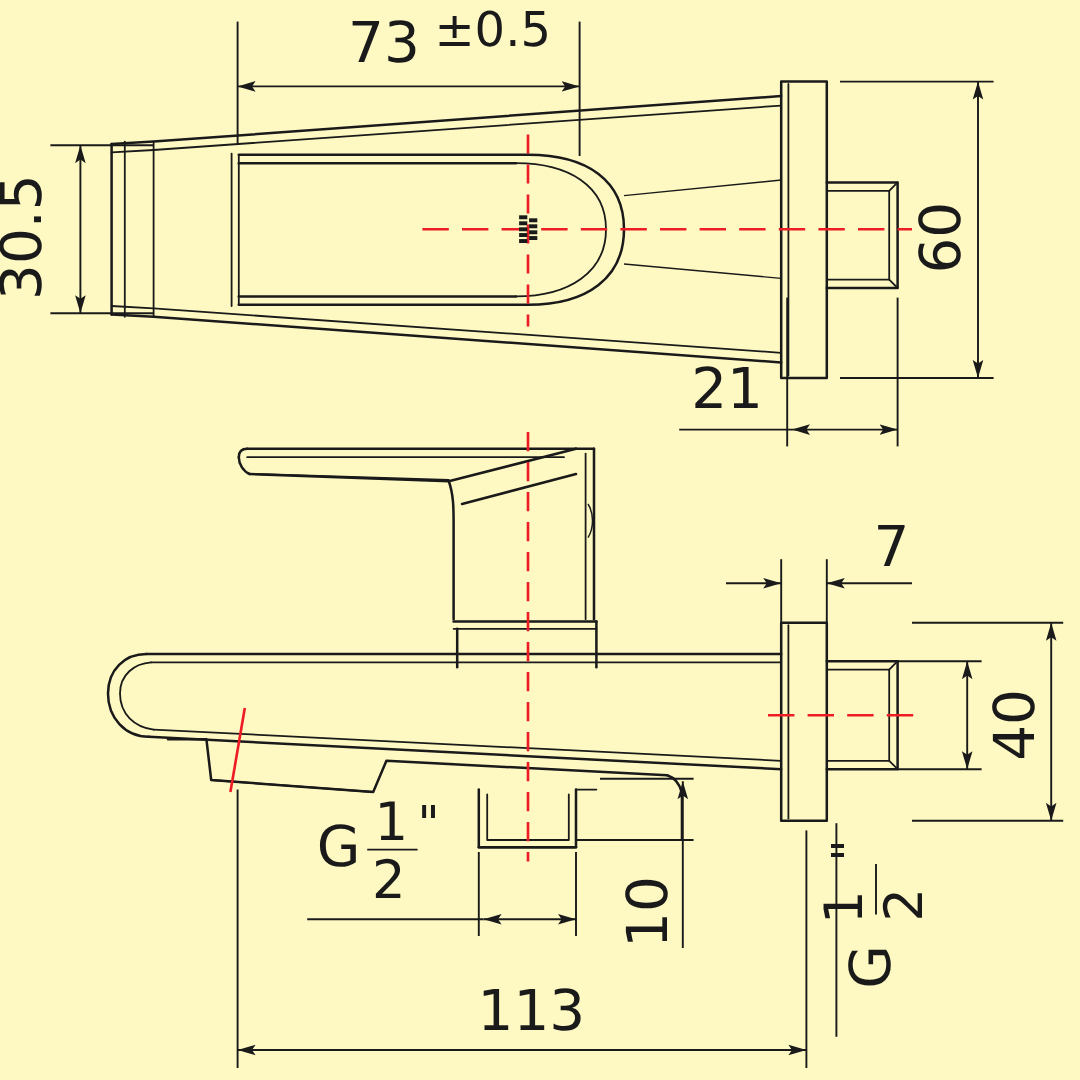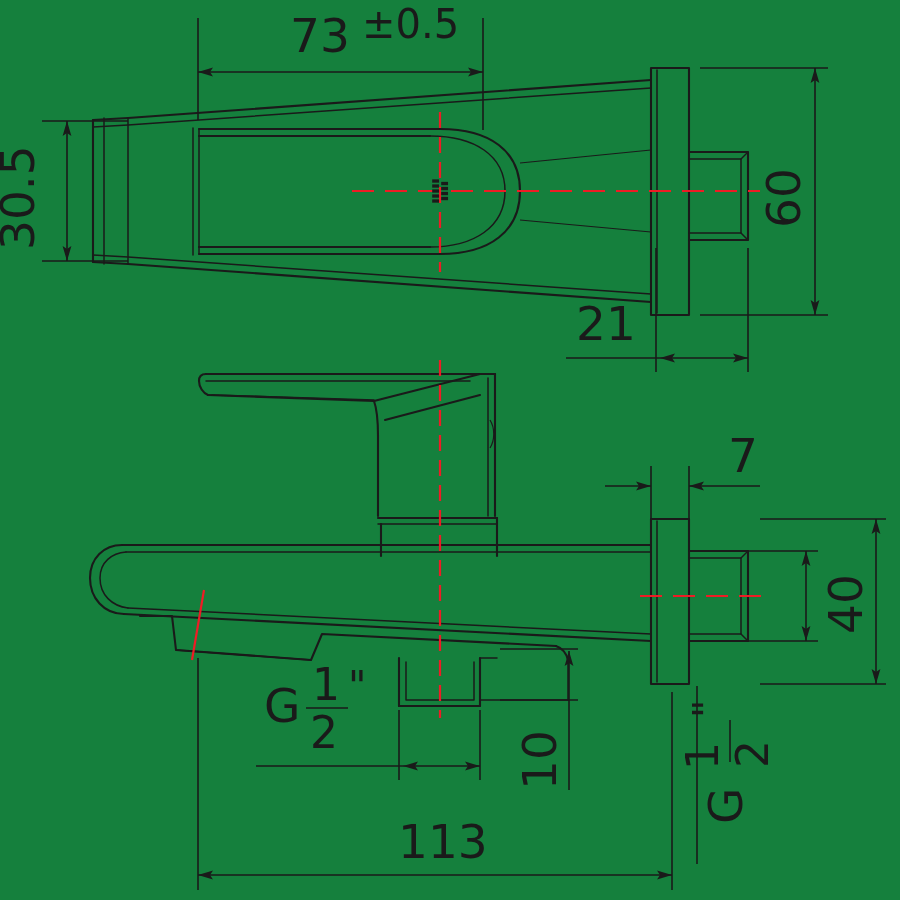--- a/index.html
+++ b/index.html
@@ -1,18 +1,18 @@
 <!DOCTYPE html>
 <html><head>
 <meta charset="utf-8">
 <style>
   html,body{margin:0;padding:0;background:#ffffff;}
   body{width:900px;height:900px;overflow:hidden;
        font-family:"DejaVu Sans","Liberation Sans",sans-serif;}
-  #sheet{position:relative;width:900px;height:900px;background:#15803d;}
+  #sheet{position:relative;width:900px;height:900px;background:#fef9c3;}
   svg{display:block;}
   .ln{fill:none;stroke:#1a1a1a;stroke-width:2.1;stroke-linecap:round;stroke-linejoin:round;}
   .ln-thin{fill:none;stroke:#1a1a1a;stroke-width:1.5;stroke-linecap:round;stroke-linejoin:round;}
   .ln-hair{fill:none;stroke:#1a1a1a;stroke-width:1.2;stroke-linecap:butt;}
   .dimline{fill:none;stroke:#1a1a1a;stroke-width:1.6;stroke-linecap:butt;}
   .extline{fill:none;stroke:#1a1a1a;stroke-width:1.6;stroke-linecap:butt;}
   .center{fill:none;stroke:#ee1c25;stroke-width:2.2;stroke-linecap:butt;
           stroke-dasharray:22 11;}
   .center-s{fill:none;stroke:#ee1c25;stroke-width:2.2;stroke-linecap:butt;
           stroke-dasharray:16 9;}

